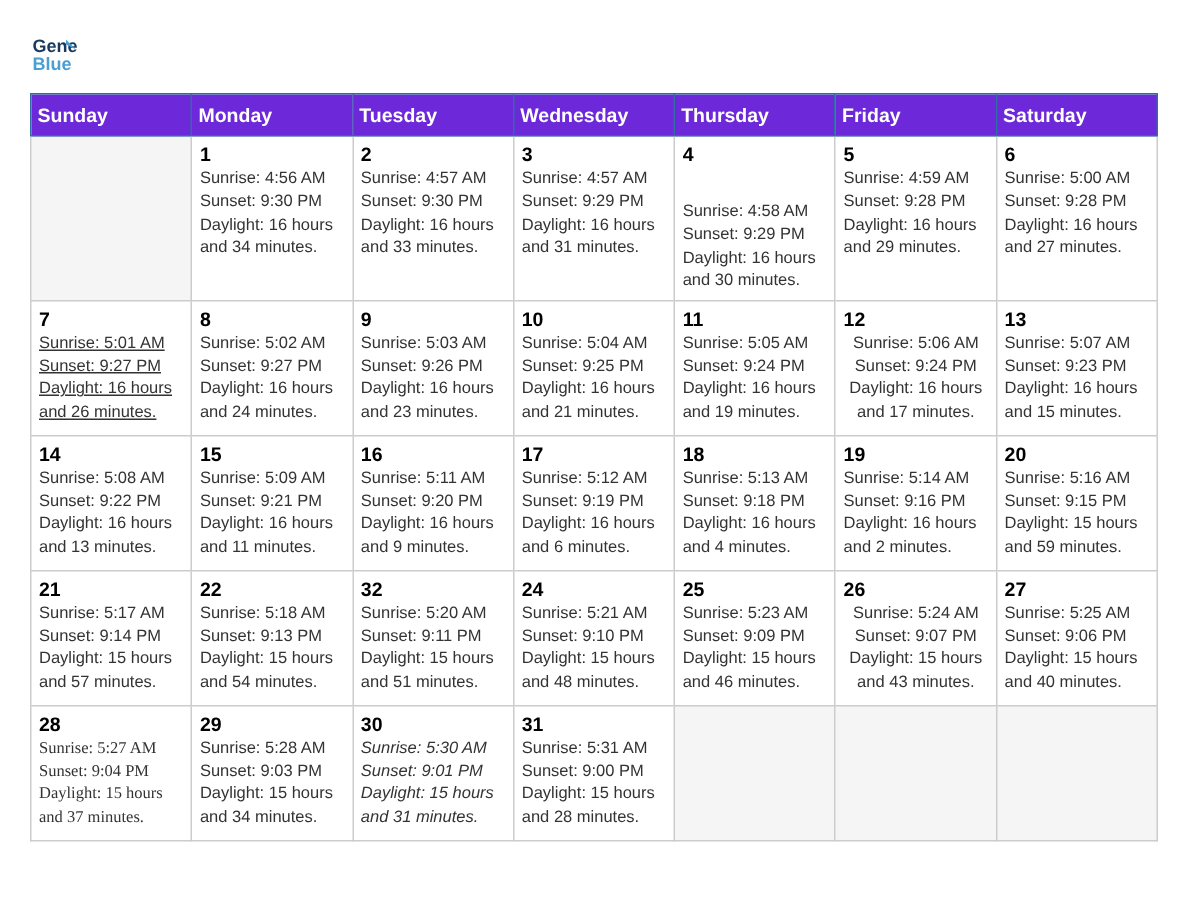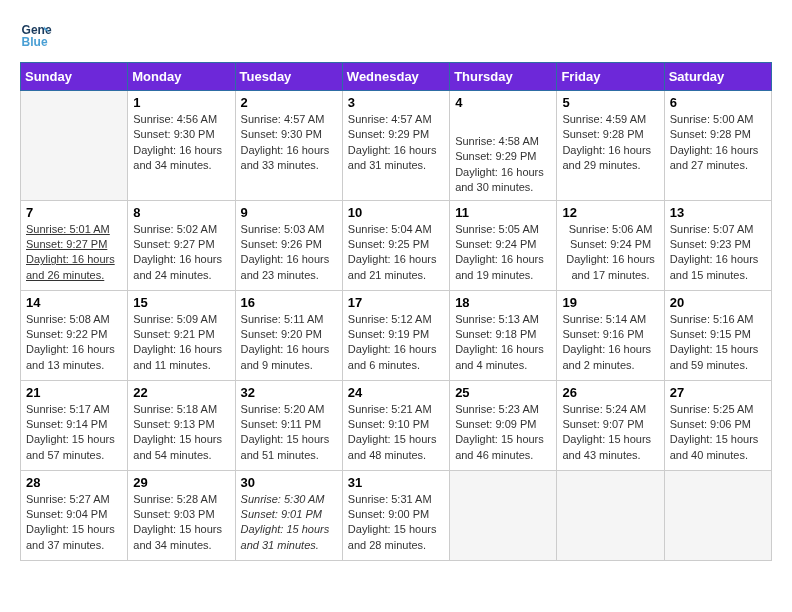--- a/index.html
+++ b/index.html
@@ -286,37 +286,37 @@
         </td>
         <td>
           <span class="day-num">25</span>
           <div class="day-info" style="white-space: pre-line;">Sunrise: 5:23 AM
 Sunset: 9:09 PM
 Daylight: 15 hours
 and 46 minutes.</div>
         </td>
         <td>
           <span class="day-num">26</span>
-          <div class="day-info" style="white-space: pre-line;">Sunrise: 5:24 AM
+          <div class="day-info" style="white-space: pre-line; text-align: center;">Sunrise: 5:24 AM
 Sunset: 9:07 PM
 Daylight: 15 hours
 and 43 minutes.</div>
         </td>
         <td>
           <span class="day-num">27</span>
           <div class="day-info" style="white-space: pre-line;">Sunrise: 5:25 AM
 Sunset: 9:06 PM
 Daylight: 15 hours
 and 40 minutes.</div>
         </td>
       </tr>
       <tr class="week-row">
         <td>
           <span class="day-num">28</span>
-          <div class="day-info" style="white-space: pre-line;">Sunrise: 5:27 AM
+          <div class="day-info" style="white-space: pre-line; font-family: Liberation Serif, serif;">Sunrise: 5:27 AM
 Sunset: 9:04 PM
 Daylight: 15 hours
 and 37 minutes.</div>
         </td>
         <td>
           <span class="day-num">29</span>
           <div class="day-info" style="white-space: pre-line;">Sunrise: 5:28 AM
 Sunset: 9:03 PM
 Daylight: 15 hours
 and 34 minutes.</div>

